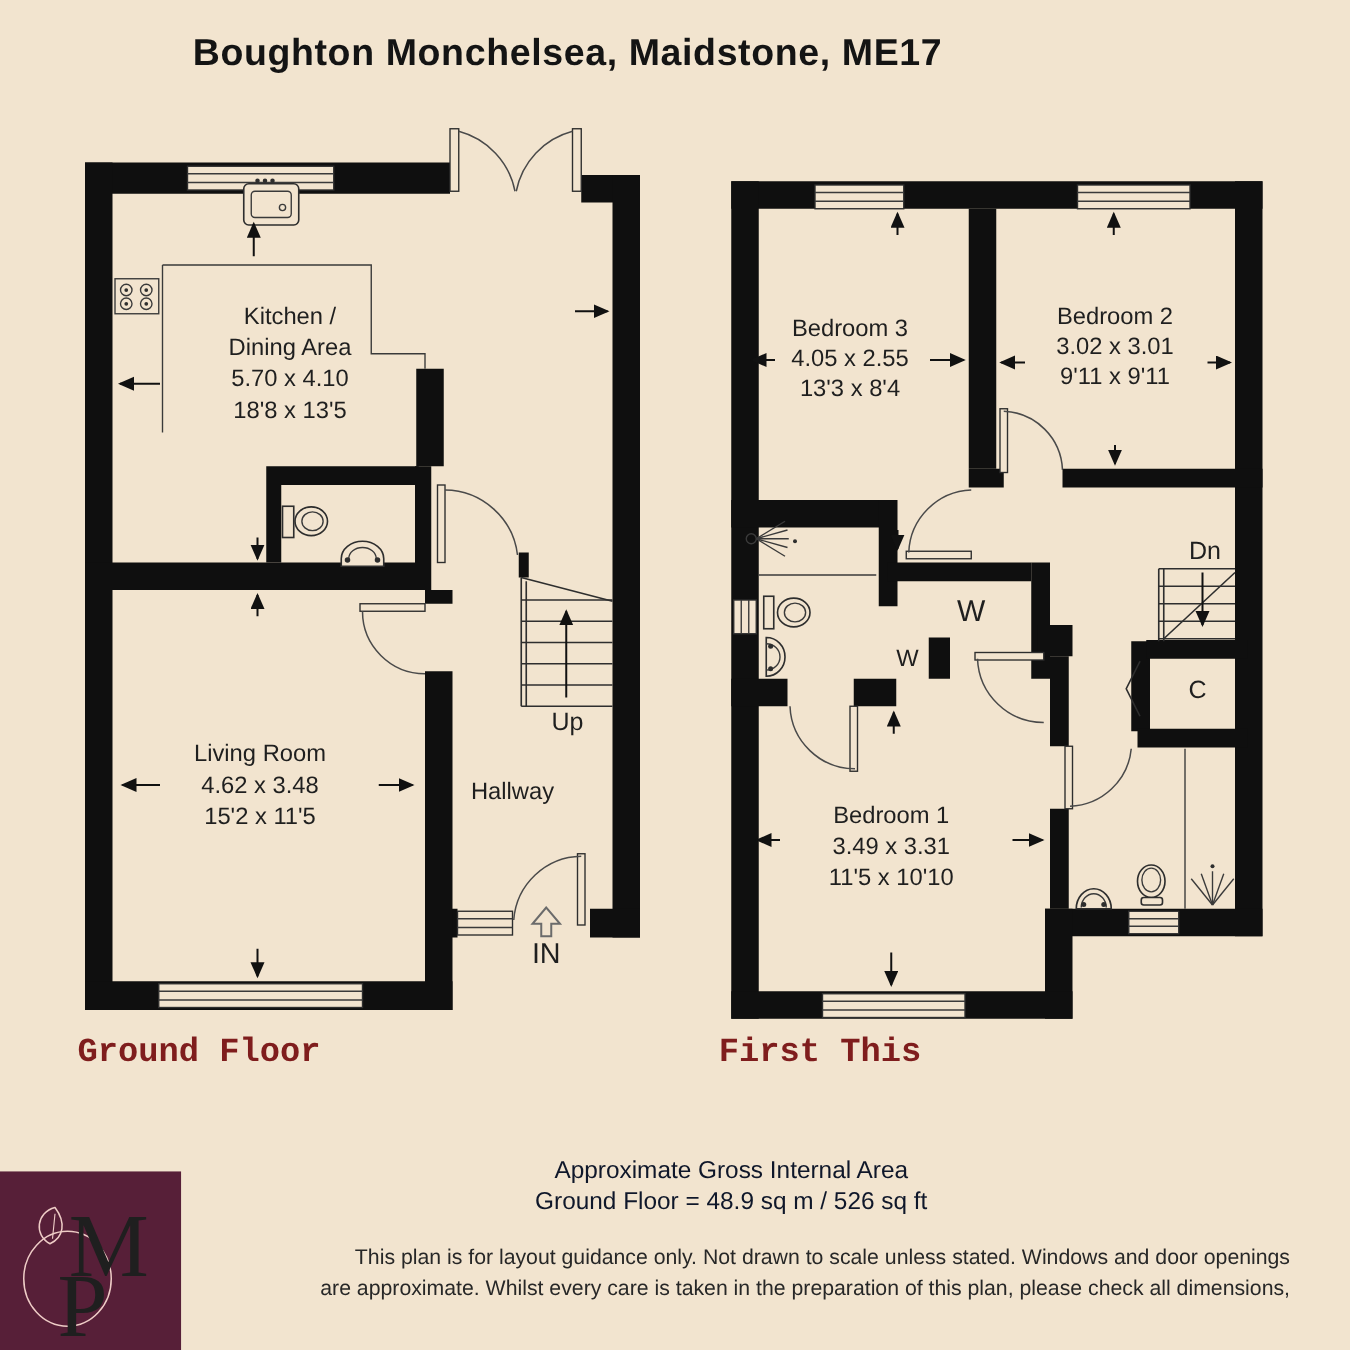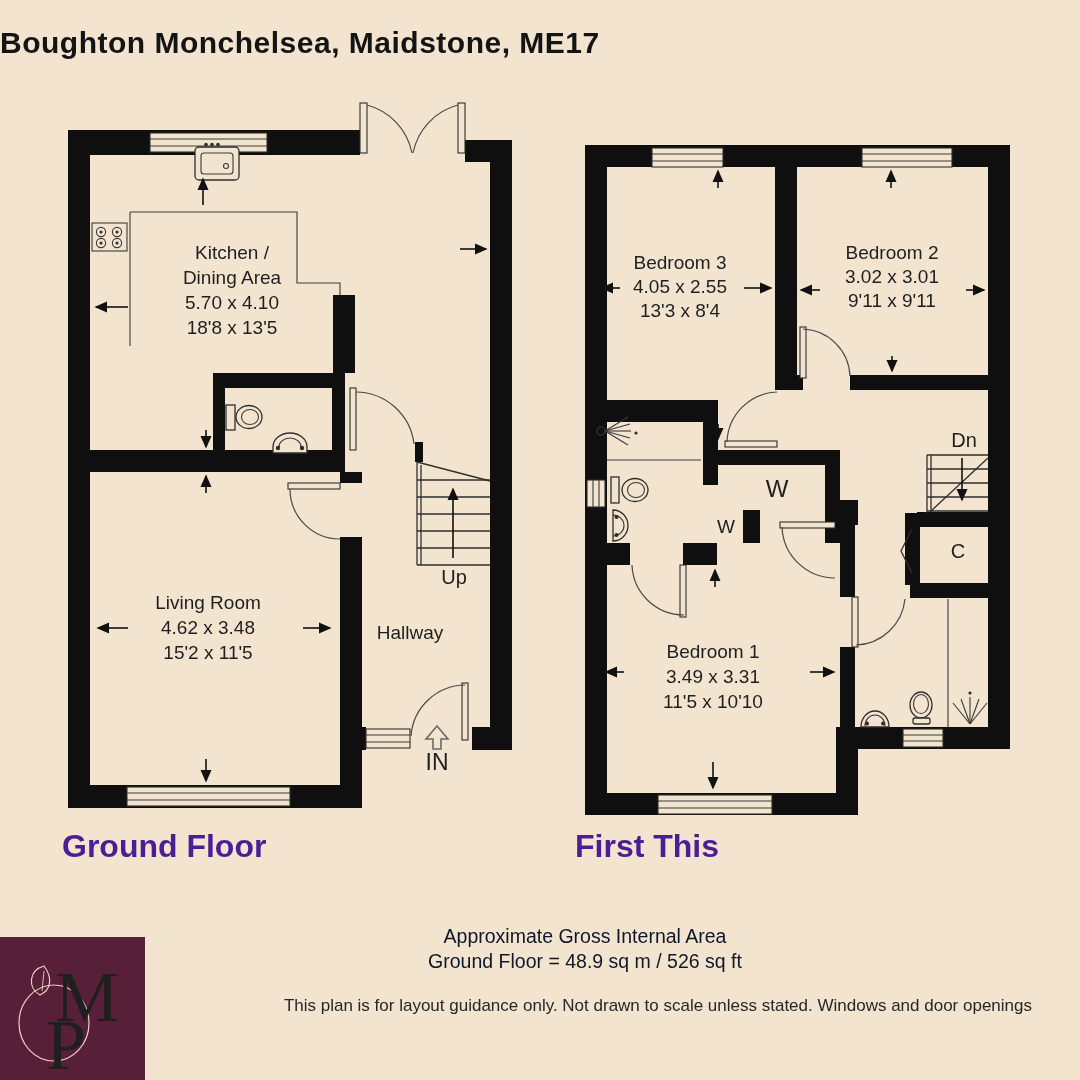--- a/index.html
+++ b/index.html
@@ -3,25 +3,25 @@
 <meta charset="utf-8">
 <style>
   html,body{margin:0;padding:0;}
   body{
     width:1080px;height:1080px;position:relative;overflow:hidden;
     background:#f2e4cf;
     font-family:"Liberation Sans", sans-serif;
     color:#1c1c1c;
   }
   .title{
-    position:absolute;top:26px;left:0;width:908px;text-align:left;
+    position:absolute;top:26px;left:0;width:908px;text-align:center;
     font-size:30px;font-weight:700;letter-spacing:.5px;color:#141414;
   }
   .floor-label{
-    position:absolute;font-size:32px;font-weight:700;color:#4c1d95;
+    position:absolute;font-size:27px;font-weight:700;color:#7f1d1d;font-family:Liberation Mono, monospace;
   }
   .floor-label.ground{left:62px;top:828px;}
   .floor-label.first{left:575px;top:828px;}
   .summary{
     position:absolute;top:924px;left:0;width:1080px;text-align:center;
     font-size:19.5px;line-height:24.8px;color:#0f172a;padding-left:45px;
   }
   .disclaimer{
     position:absolute;top:994px;left:0;width:1032px;text-align:right;
     font-size:17px;line-height:24.5px;color:#272727;
@@ -352,20 +352,21 @@
 <div class="floor-label ground">Ground Floor</div>
 <div class="floor-label first">First This</div>
 
 <div class="summary">
   <div>Approximate Gross Internal Area</div>
   <div>Ground Floor = 48.9 sq m / 526 sq ft</div>
 </div>
 
 <div class="disclaimer">
   <div>This plan is for layout guidance only. Not drawn to scale unless stated. Windows and door openings</div>
+  <div>are approximate. Whilst every care is taken in the preparation of this plan, please check all dimensions,</div>
 </div>
 
 <svg style="left:0;top:937px;" width="145" height="143" viewBox="0 0 145 143">
   <rect x="0" y="0" width="145" height="143" fill="#571f38"></rect>
   <g>
     <ellipse cx="54" cy="86" rx="35" ry="38" fill="none" stroke="#eeccc6" stroke-width="1.2"></ellipse>
     <path d="M40,58 C27,51 29,33 44,29 C53,41 51,53 40,58 Z" fill="none" stroke="#eeccc6" stroke-width="1.2"></path>
     <line x1="42" y1="54" x2="44" y2="34" stroke="#eeccc6" stroke-width="0.9"></line>
   </g>
   <text class="logo-letter" x="87" y="84" text-anchor="middle" font-size="72" fill="#eeccc6">M</text>

